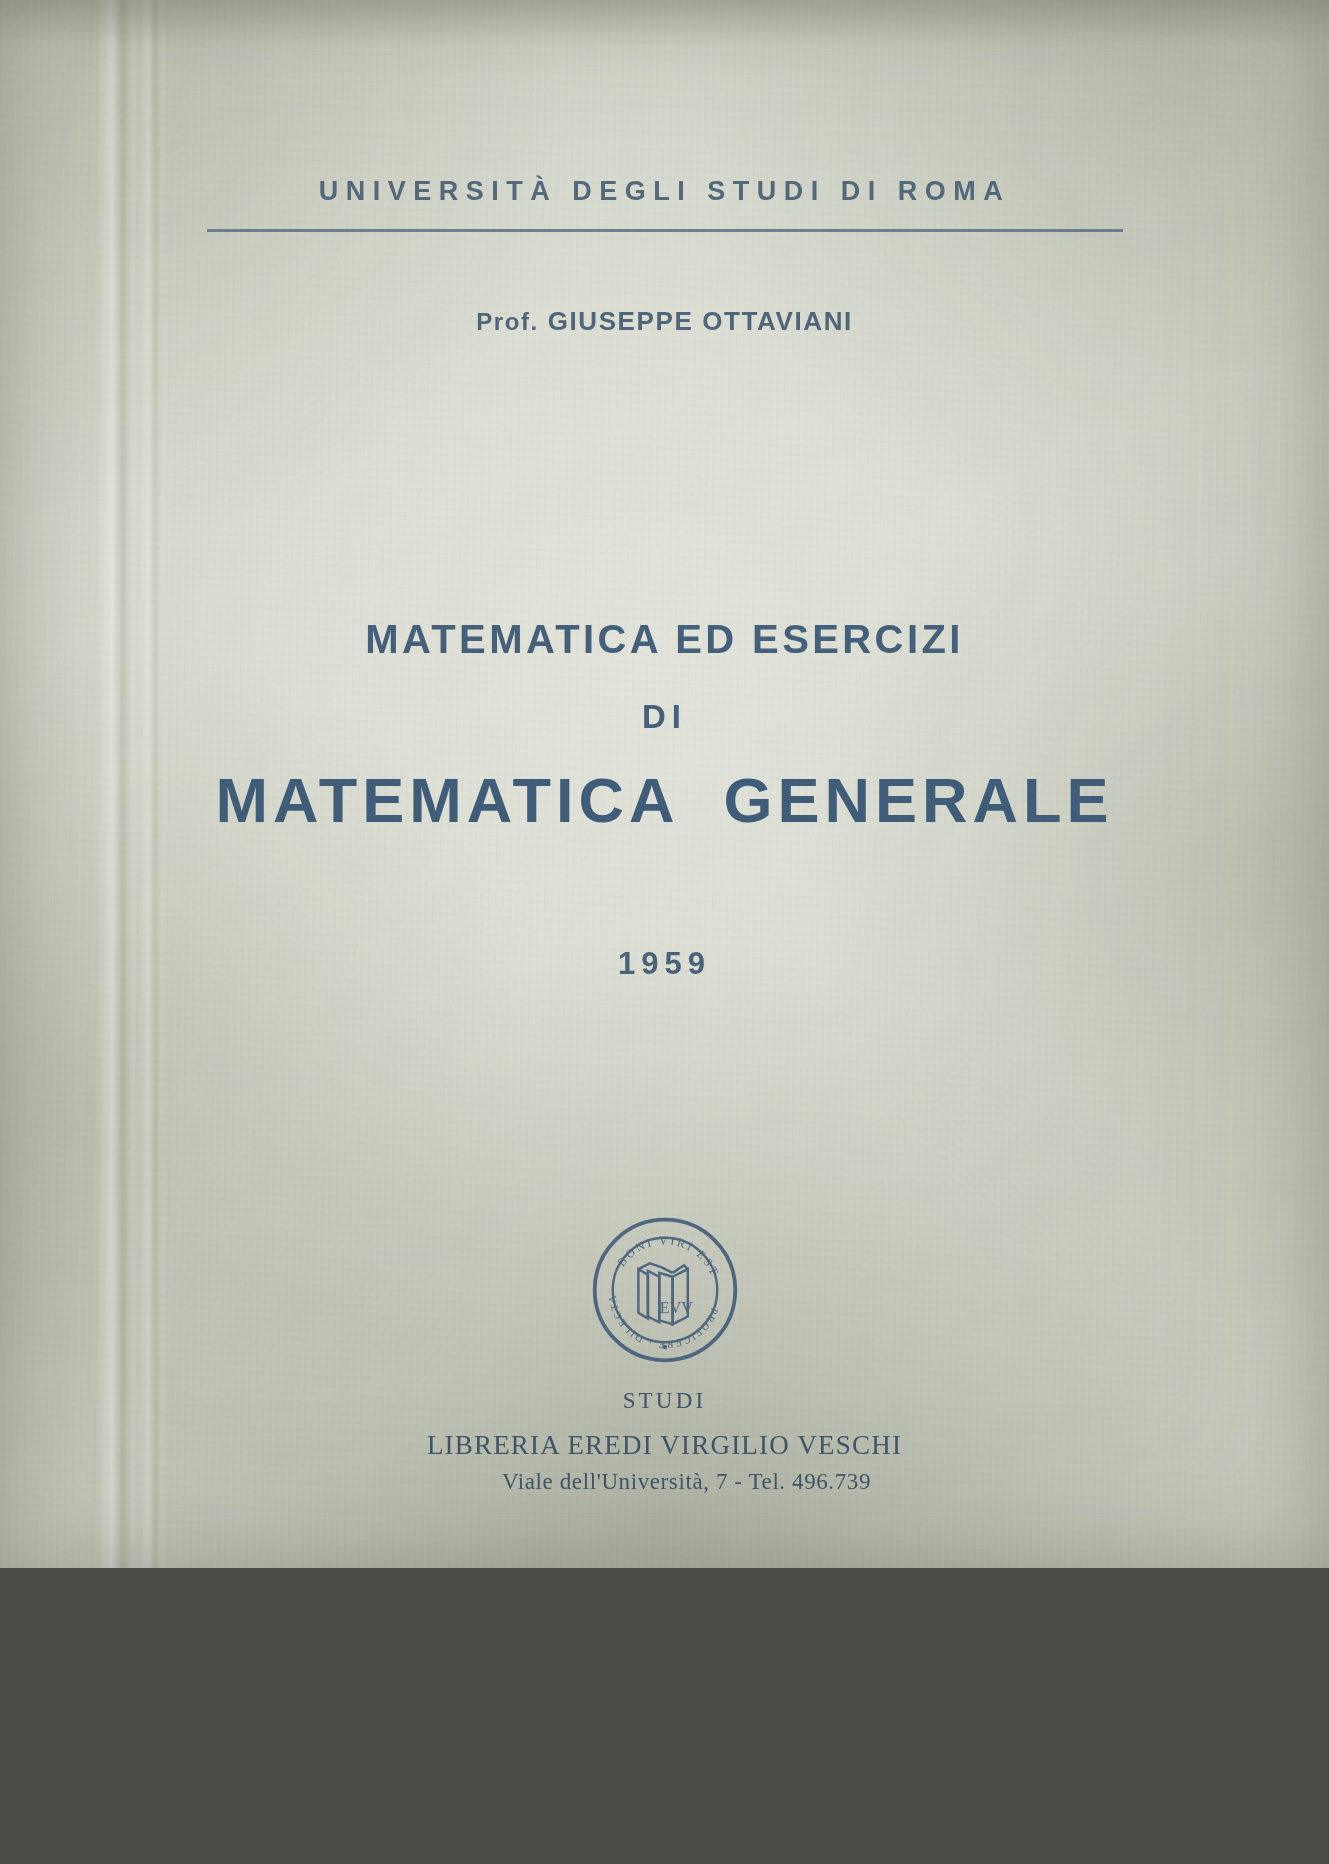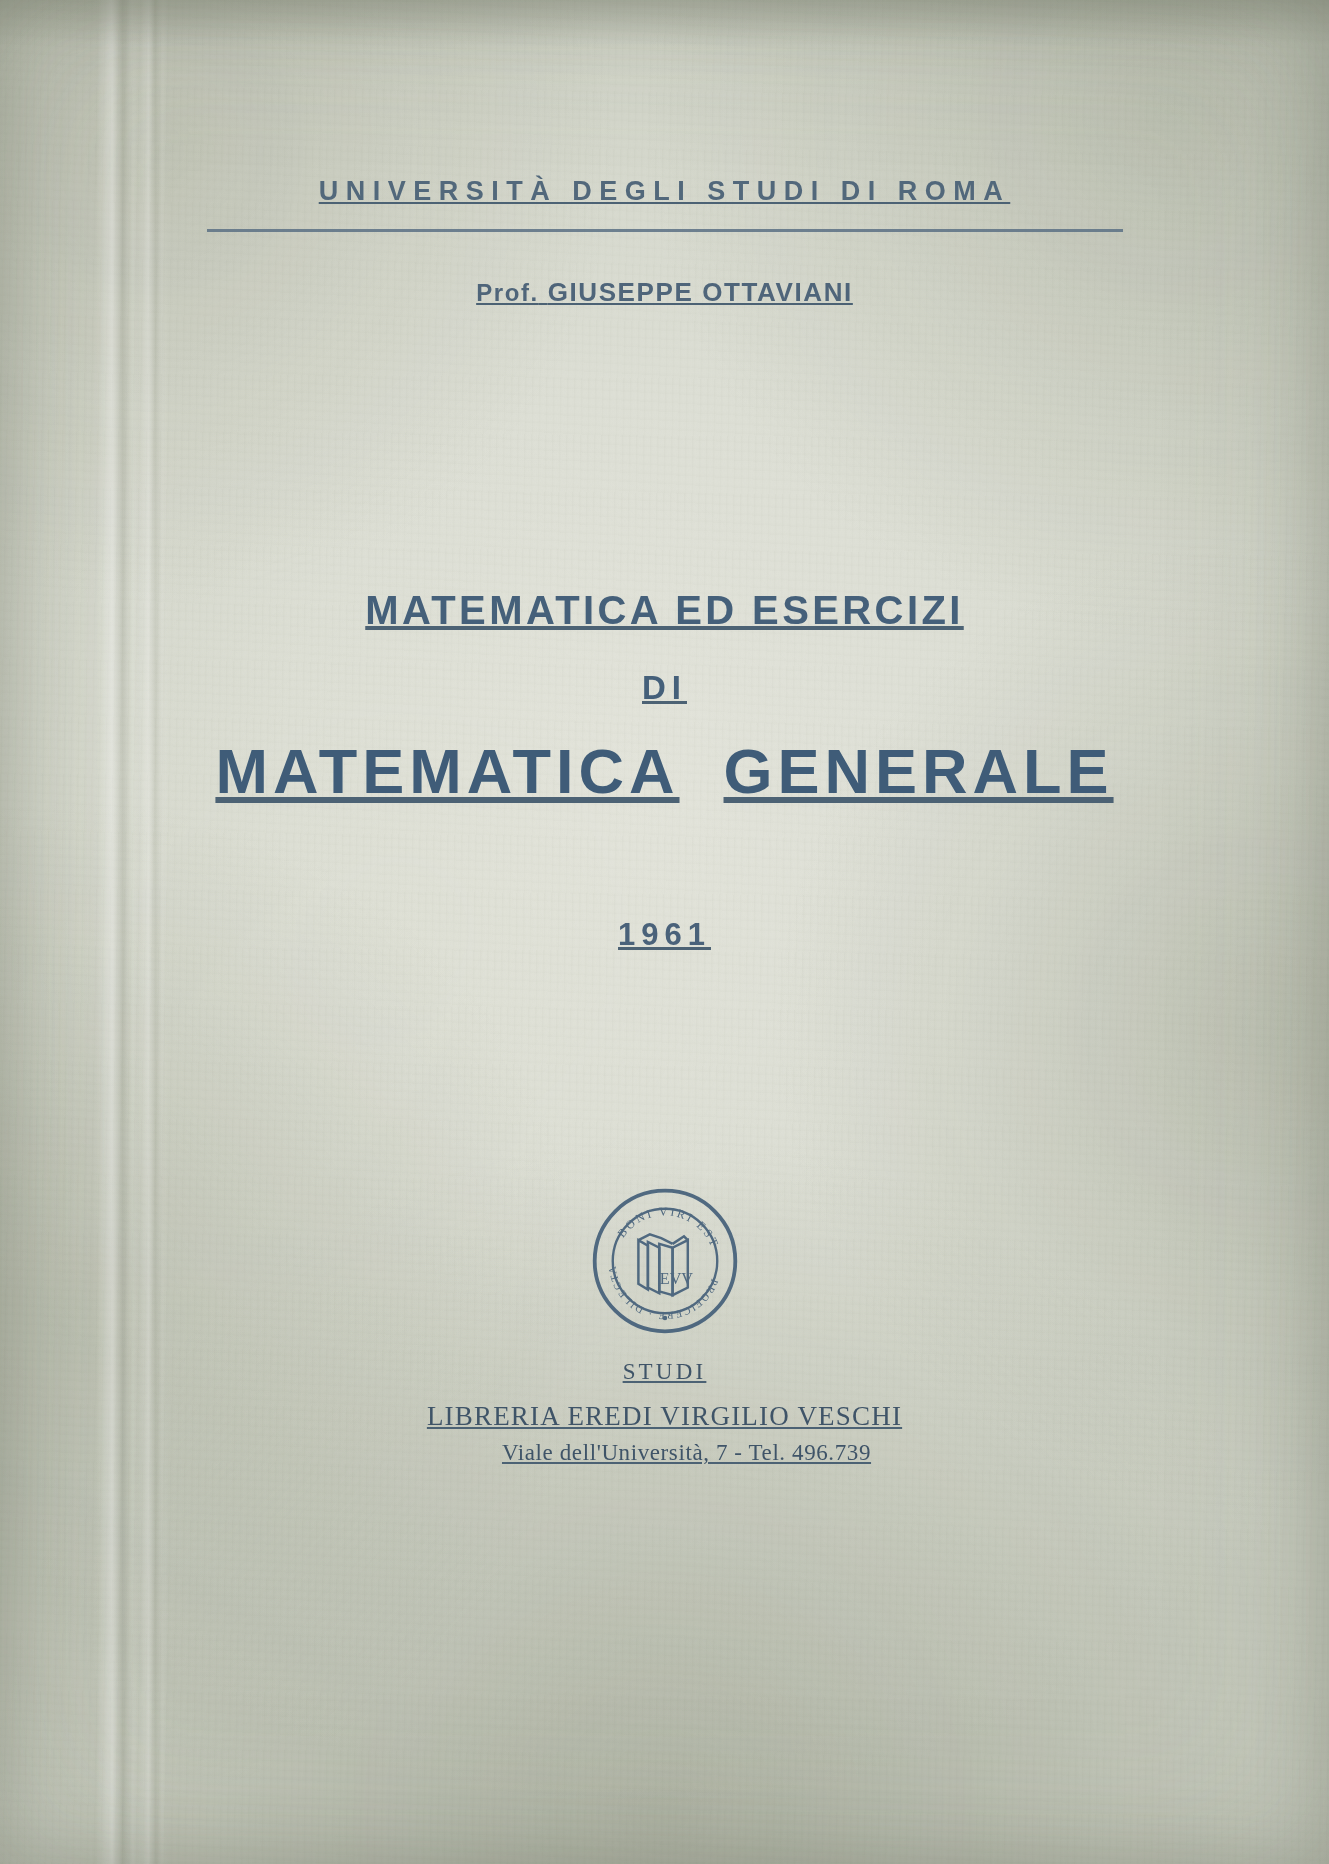--- a/index.html
+++ b/index.html
@@ -3,27 +3,26 @@
 <meta charset="utf-8">
 <style>
   html, body {
     margin: 0;
     padding: 0;
     background: #4a4a46;
   }
   .page {
     position: relative;
     width: 1329px;
-    height: 1864px;
+    height: 1568px;
     overflow: hidden;
     background:
       radial-gradient(ellipse 70% 55% at 48% 42%, #e2e3da 0%, #dcded4 38%, #d2d5c9 68%, #c6cabd 100%);
     font-family: "Liberation Sans", sans-serif;
     color: #4c6274;
-    text-decoration: underline;
   }
   
   .grain {
     position: absolute;
     inset: 0;
     pointer-events: none;
     background-image:
       radial-gradient(circle at 12% 8%, rgba(150,150,130,0.18) 0%, rgba(150,150,130,0) 22%),
       radial-gradient(circle at 88% 6%, rgba(140,145,125,0.20) 0%, rgba(140,145,125,0) 25%),
       radial-gradient(circle at 95% 55%, rgba(135,140,120,0.22) 0%, rgba(135,140,120,0) 30%),
@@ -81,21 +80,21 @@
     color: #52687b;
   }
   .rule {
     margin: 22px auto 0 auto;
     width: 916px;
     height: 3px;
     background: #5b7084;
     opacity: .85;
   }
   .author {
-    margin-top: 45px;
+    margin-top: 74px;
     font-size: 26px;
     font-weight: bold;
     letter-spacing: 1.6px;
     color: #4f657a;
   }
   .author .small { font-size: 24px; }
 
   .title-1 {
     margin-top: 280px;
     font-size: 40px;
@@ -181,21 +180,21 @@
       <span class="small">Prof.</span>
       <span>GIUSEPPE OTTAVIANI</span>
     </div>
 
     <div class="title-1">MATEMATICA ED ESERCIZI</div>
     <div class="title-2">DI</div>
     <div class="title-3">
       <span>MATEMATICA</span><span class="gap"></span><span>GENERALE</span>
     </div>
 
-    <div class="year">1961</div>
+    <div class="year">1959</div>
 
     <div class="logo-wrap">
       <svg class="logo" viewBox="0 0 160 160">
         <circle cx="80" cy="80" r="74" fill="none" stroke="#45607a" stroke-width="4"></circle>
         <circle cx="80" cy="80" r="55" fill="none" stroke="#45607a" stroke-width="2.5"></circle>
 
         <g stroke="#45607a" stroke-width="2.6" fill="none">
           <path d="M52 58 L52 104 L62 110 L62 64 Z"></path>
           <path d="M62 60 L62 108 L74 114 L74 66 Z"></path>
           <path d="M74 62 L74 112 L88 116 L88 66 Z"></path>

